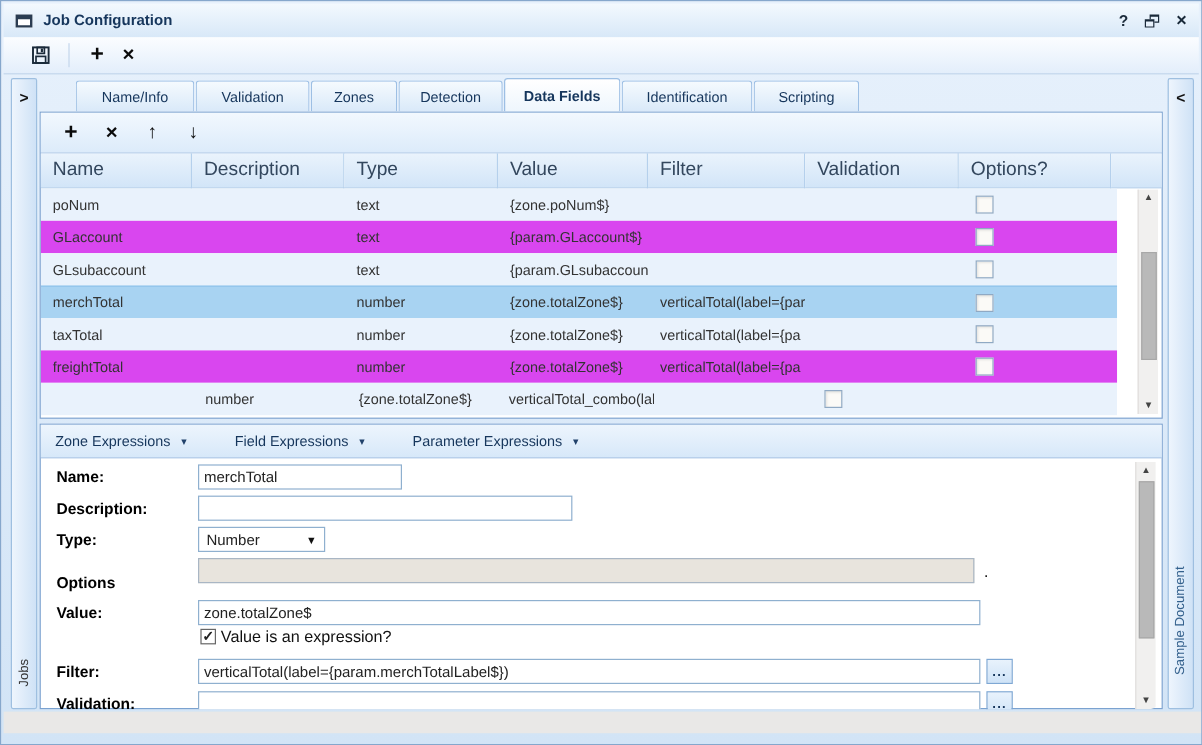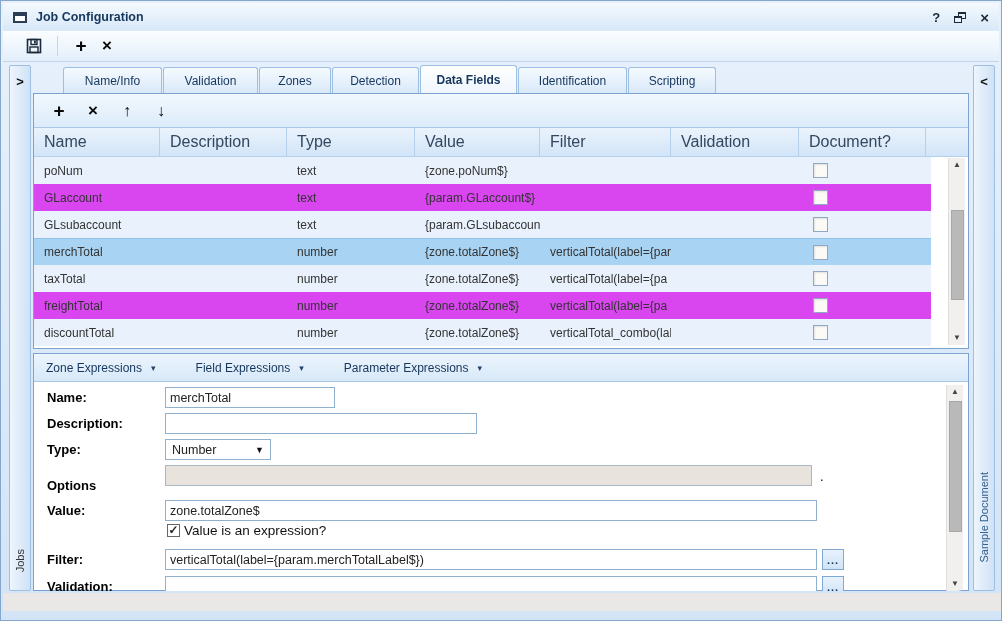--- a/index.html
+++ b/index.html
@@ -236,21 +236,21 @@
         </span>
     </div>
 
     <div class="grid-header">
       <div class="gh-cell c-name">Name</div>
       <div class="gh-cell c-desc">Description</div>
       <div class="gh-cell c-type">Type</div>
       <div class="gh-cell c-value">Value</div>
       <div class="gh-cell c-filter">Filter</div>
       <div class="gh-cell c-valid">Validation</div>
-      <div class="gh-cell c-auto">Document?</div>
+      <div class="gh-cell c-auto">Options?</div>
       <div class="gh-cell c-fill"></div>
     </div>
 
     <div class="grid-body">
       <div class="grow tint">
         <div class="gcell c-name">poNum</div>
         <div class="gcell c-desc"></div>
         <div class="gcell c-type">text</div>
         <div class="gcell c-value">{zone.poNum$}</div>
         <div class="gcell c-filter"></div>
@@ -308,21 +308,20 @@
         <div class="gcell c-desc"></div>
         <div class="gcell c-type">number</div>
         <div class="gcell c-value">{zone.totalZone$}</div>
         <div class="gcell c-filter">verticalTotal(label={pa</div>
         <div class="gcell c-valid"></div>
         <div class="gcell c-auto">
             <span class="cb"></span>
           </div>
       </div>
       <div class="grow tint">
-        <div class="gcell c-name">discountTotal</div>
         <div class="gcell c-desc"></div>
         <div class="gcell c-type">number</div>
         <div class="gcell c-value">{zone.totalZone$}</div>
         <div class="gcell c-filter">verticalTotal_combo(lab</div>
         <div class="gcell c-valid"></div>
         <div class="gcell c-auto">
             <span class="cb"></span>
           </div>
       </div>
     </div>

